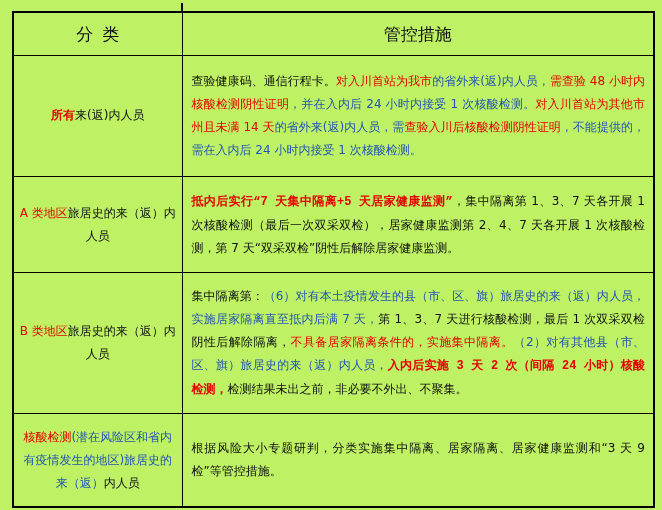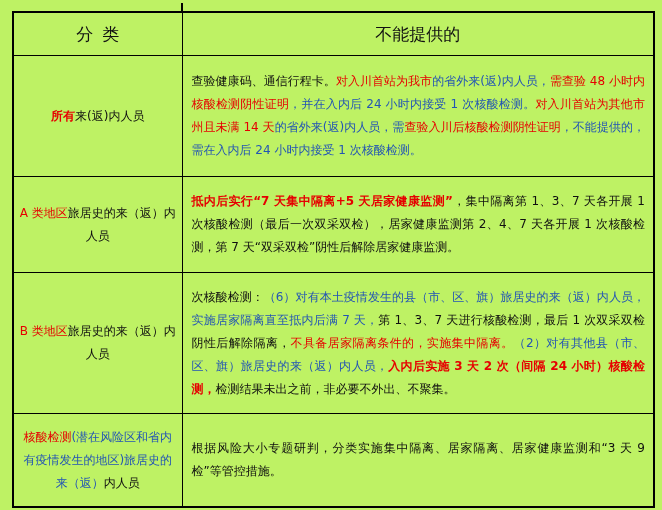--- a/index.html
+++ b/index.html
@@ -23,39 +23,39 @@
   .hd-cat{letter-spacing:9px;text-indent:9px;}
   .r0 td{height:118px;}
   .r1 td{height:93px;}
   .r2 td{height:138px;}
   .r3 td{height:90px;}
   .cat{text-align:center;padding:1px 5px;}
   .meas{text-align:justify;text-align-last:left;padding:1px 8px 1px 9px;}
   .k{color:var(--ink,#111);text-align:center;}
   .rd{color:var(--red,#e60000);}
   .bl{color:var(--blue,#2255b4);}
-  .bold{font-weight:bold;}
+  .bold{font-weight:bold;font-family:Liberation Mono, monospace;}
   .tick{position:absolute;left:181px;top:3px;width:2px;height:9px;background:#000;}
 </style>
 </head>
 <body>
 
 <div class="sheet">
   <div class="tick"></div>
 
   <table class="ctable">
     <colgroup>
       <col style="width:169px">
       <col style="width:472px">
     </colgroup>
 
     <tbody>
         <tr class="hrow">
       <td class="hd-cat">分类</td>
-      <td>不能提供的</td>
+      <td>管控措施</td>
     </tr>
 
     <tr class="r0">
       <td class="cat">
         <span class="rd bold">所有</span><span class="k">来(返)内人员</span>
       </td>
       <td class="meas">
         <span class="k">查验健康码、通信行程卡。</span><span class="rd">对入川首站为我市</span><span class="bl">的省外来(返)内人员，</span><span class="rd">需查验 48 小时内核酸检测阴性证明</span><span class="bl">，并在入内后 24 小时内接受 1 次核酸检测。</span><span class="rd">对入川首站为其他市州且未满 14 天</span><span class="bl">的省外来(返)内人员，需</span><span class="rd">查验入川后核酸检测阴性证明</span><span class="bl">，不能提供的，需在入内后 24 小时内接受 1 次核酸检测。</span>
       </td>
     </tr>
@@ -67,21 +67,21 @@
       <td class="meas">
         <span class="rd bold">抵内后实行“7 天集中隔离+5 天居家健康监测”</span><span class="k">，集中隔离第 1、3、7 天各开展 1 次核酸检测（最后一次双采双检），居家健康监测第 2、4、7 天各开展 1 次核酸检测，第 7 天“双采双检”阴性后解除居家健康监测。</span>
       </td>
     </tr>
 
     <tr class="r2">
       <td class="cat">
         <span class="rd">B 类地区</span><span class="k">旅居史的来（返）内人员</span>
       </td>
       <td class="meas">
-        <span class="k">次核酸检测：</span><span class="bl">（6）对有本土疫情发生的县（市、区、旗）旅居史的来（返）内人员，实施居家隔离直至抵内后满 7 天，</span><span class="k">第 1、3、7 天进行核酸检测，最后 1 次双采双检阴性后解除隔离，</span><span class="rd">不具备居家隔离条件的，实施集中隔离。</span><span class="bl">（2）对有其他县（市、区、旗）旅居史的来（返）内人员，</span><span class="rd bold">入内后实施 3 天 2 次（间隔 24 小时）核酸检测，</span><span class="k">检测结果未出之前，非必要不外出、不聚集。</span>
+        <span class="k">集中隔离第：</span><span class="bl">（6）对有本土疫情发生的县（市、区、旗）旅居史的来（返）内人员，实施居家隔离直至抵内后满 7 天，</span><span class="k">第 1、3、7 天进行核酸检测，最后 1 次双采双检阴性后解除隔离，</span><span class="rd">不具备居家隔离条件的，实施集中隔离。</span><span class="bl">（2）对有其他县（市、区、旗）旅居史的来（返）内人员，</span><span class="rd bold">入内后实施 3 天 2 次（间隔 24 小时）核酸检测，</span><span class="k">检测结果未出之前，非必要不外出、不聚集。</span>
       </td>
     </tr>
 
     <tr class="r3">
       <td class="cat">
         <span class="rd">核酸检测</span><span class="bl">(潜在风险区和省内有疫情发生的地区)旅居史的来（返）</span><span class="k">内人员</span>
       </td>
       <td class="meas">
         <span class="k">根据风险大小专题研判，分类实施集中隔离、居家隔离、居家健康监测和“3 天 9 检”等管控措施。</span>
       </td>

